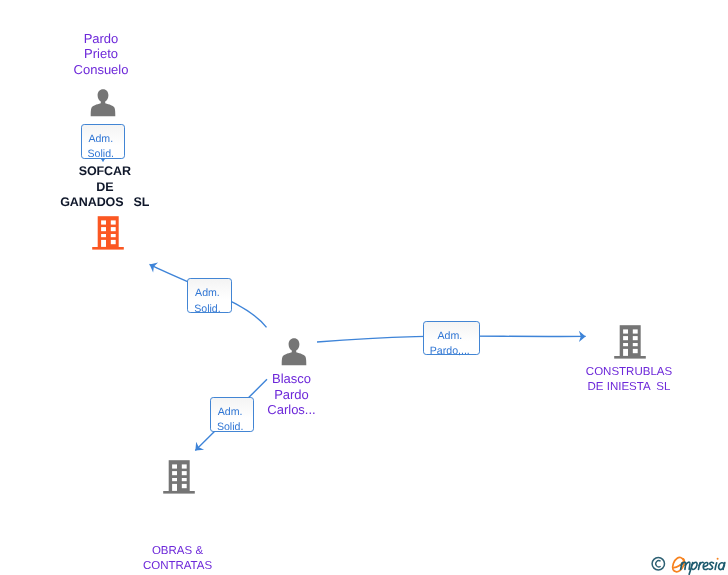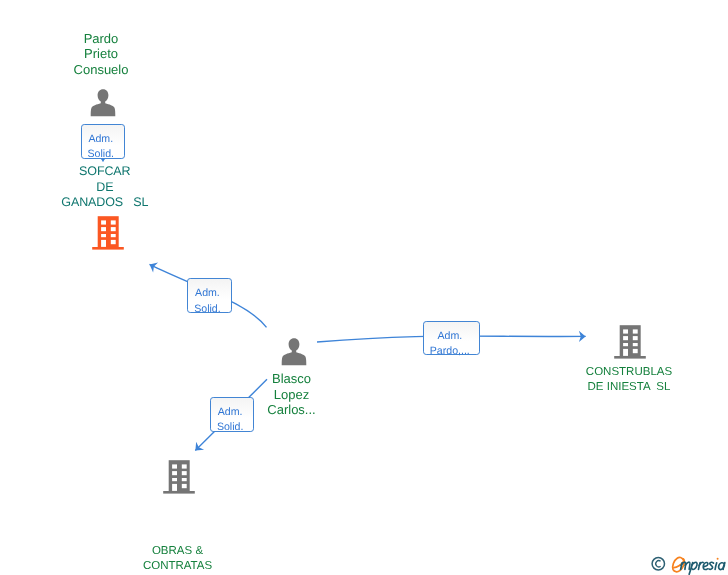--- a/index.html
+++ b/index.html
@@ -2,24 +2,24 @@
 <html><head>
 <meta charset="utf-8">
 <title>Empresia company relationship diagram</title>
 <style>
 html,body{margin:0;padding:0;background:#ffffff;}
 body{width:728px;height:575px;overflow:hidden;
      font-family:"Liberation Sans",sans-serif;
      -webkit-font-smoothing:antialiased;text-rendering:geometricPrecision;}
 .stage{position:relative;width:728px;height:575px;background:#ffffff;}
 svg.edges{position:absolute;left:0;top:0;width:728px;height:575px;overflow:visible;}
-.label{position:absolute;text-align:center;color:#15803d;font-size:13px;
+.label{position:absolute;text-align:center;color:#6d28d9;font-size:13px;
        line-height:15.4px;white-space:pre;transform:translateZ(0);}
 .label.small{font-size:11.5px;line-height:15.1px;}
-.label.strong{color:#0f766e;font-weight:normal;font-size:12.5px;line-height:15.4px;letter-spacing:-0.1px;}
+.label.strong{color:#0f172a;font-weight:bold;font-size:12.5px;line-height:15.4px;letter-spacing:-0.1px;}
 .icon{position:absolute;}
 .badge{position:absolute;border:1.55px solid #4285d4;border-radius:3.2px;
   background:linear-gradient(180deg,#f4f4f4 0%,#ffffff 62%,#ffffff 100%);
   color:#3076d4;font-size:10.6px;line-height:15.2px;text-align:center;
   box-sizing:border-box;display:flex;flex-direction:column;
   justify-content:center;align-items:center;padding-right:4px;padding-top:12px;transform:translateZ(0);}
 .badge span{display:block;white-space:pre;}
 .wm{position:absolute;}
 </style>
 </head>
@@ -78,21 +78,21 @@
         </g>
       </svg>
   </div>
 
   <div class="icon" style="left:281.4px;top:337.6px;width:26px;height:28px;">
     <svg viewBox="0 0 250 280" width="26" height="28">
         <path fill="#757575" d="M126,2 C93,2 71,27 71,63 C71,92 83,115 103,124 L103,142 C62,153 19,167 11,186 C3,203 2,232 2,272 L248,272 C248,232 247,203 239,186 C231,167 188,153 147,142 L147,124 C167,115 179,92 179,63 C179,27 159,2 126,2 Z"></path>
       </svg>
   </div>
   <div class="label" style="left:191.5px;top:371.2px;width:200px;">Blasco
-Lopez
+Pardo
 Carlos...</div>
 
   <div class="badge" style="left:187.2px;top:278.1px;width:44.5px;height:35px;">
     <span>Adm.</span>
       <span>Solid.</span>
   </div>
 
   <div class="badge" style="left:423.3px;top:320.8px;width:57px;height:34.2px;">
     <span>Adm.</span>
       <span>Pardo,...</span>

